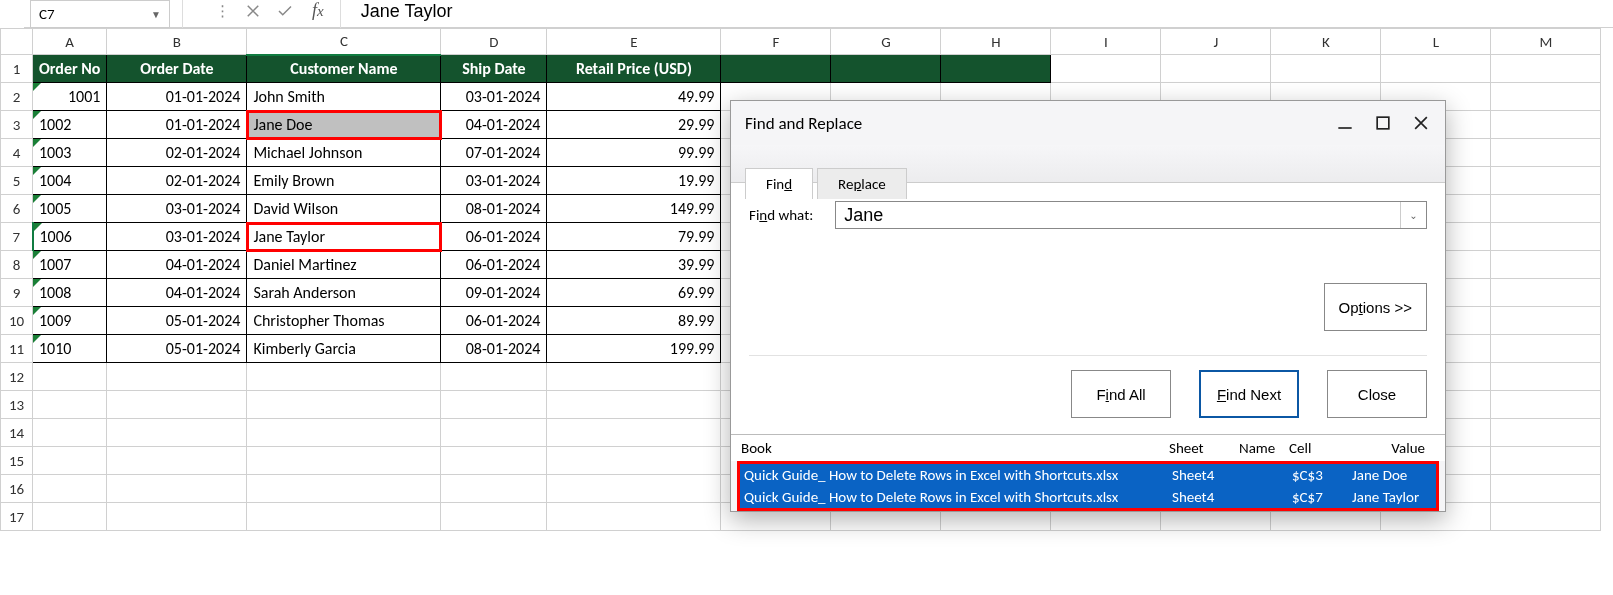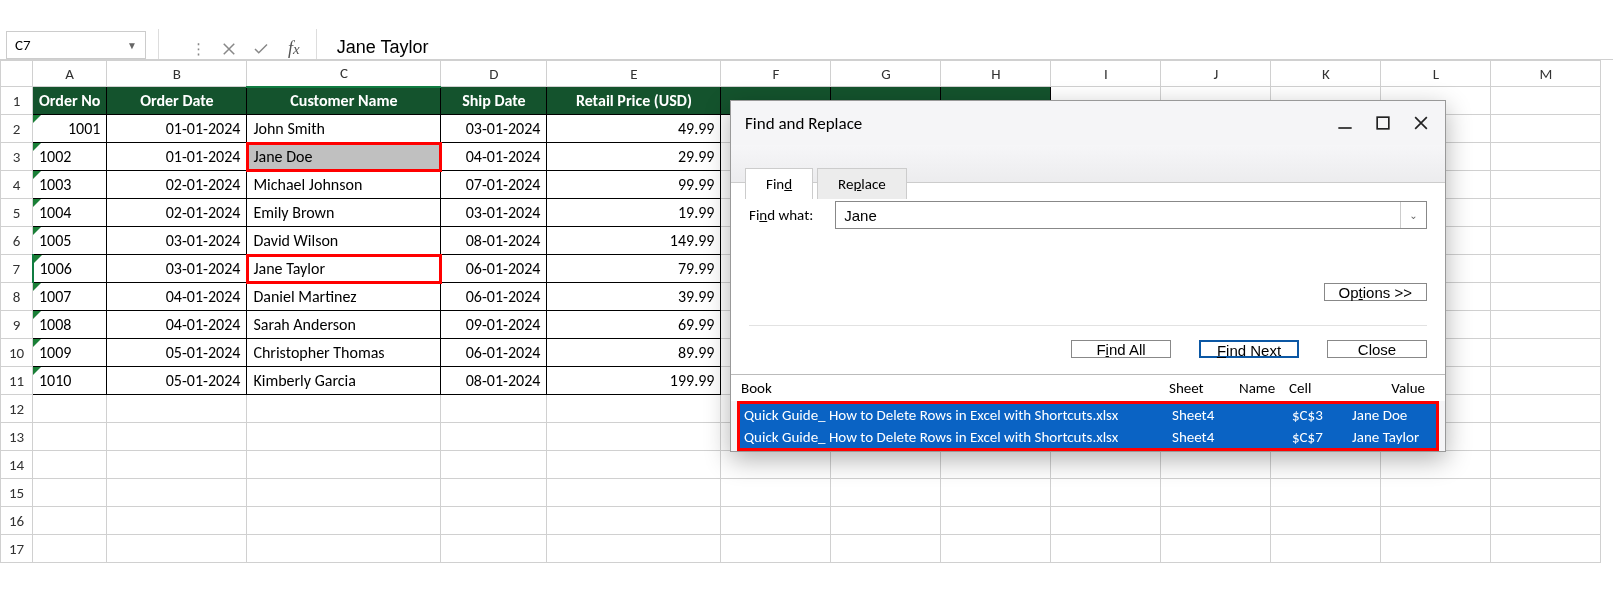--- a/index.html
+++ b/index.html
@@ -11,24 +11,25 @@
     color: #000;
     position: relative;
     width: 1613px;
     height: 595px;
     overflow: hidden;
   }
 
   
   .namebar {
     display: flex;
-    align-items: flex-end;
-    height: 60px;
+    align-items: flex-start;
+    height: 28px;
     border-bottom: 1px solid #d0d0d0;
     background: #fff;
+    margin-left: 24px;
   }
   .namebox {
     width: 140px;
     height: 28px;
     margin-left: 6px;
     border: 1px solid #ccc;
     display: flex;
     align-items: center;
     padding: 0 8px;
     background: #fff;
@@ -157,25 +158,25 @@
     padding: 18px 18px 12px 18px;
   }
   .row-findwhat { display:flex; align-items:center; gap:22px; margin-bottom: 54px;}
   .row-findwhat label .ud { text-decoration: underline; }
   .fw-input {
     flex:1;
     display:flex;
     border:1px solid #888;
     height:28px;
   }
-  .fw-input input { flex:1; border:none; outline:none; padding:0 8px; font-size:15px;}
+  .fw-input input { flex:1; border:none; outline:none; padding:0 8px; font-size:18px;}
   .fw-dd { width:26px; border-left:1px solid #ccc; display:flex;align-items:center;justify-content:center; color:#666; font-size:10px;}
   .btn {
     min-width: 100px;
-    height: 18px;
+    height: 48px;
     background:#fff;
     border:1px solid #888;
     padding:0 14px;
     font-size:15px;
     cursor:pointer;
   }
   .btn .ud { text-decoration: underline; }
   .btn.primary { border:2px solid #0b57a4; }
   .row-opts { display:flex; justify-content:flex-end; margin-bottom: 24px;}
   .row-actions { display:flex; justify-content:flex-end; gap:28px; padding-bottom:4px; border-top:1px solid #e2e2e2; padding-top:14px;}

